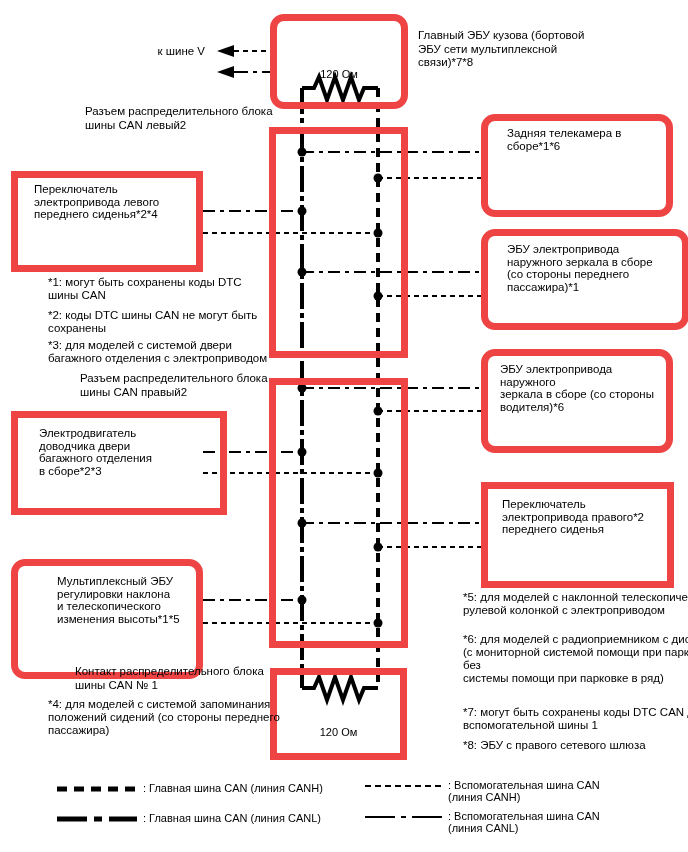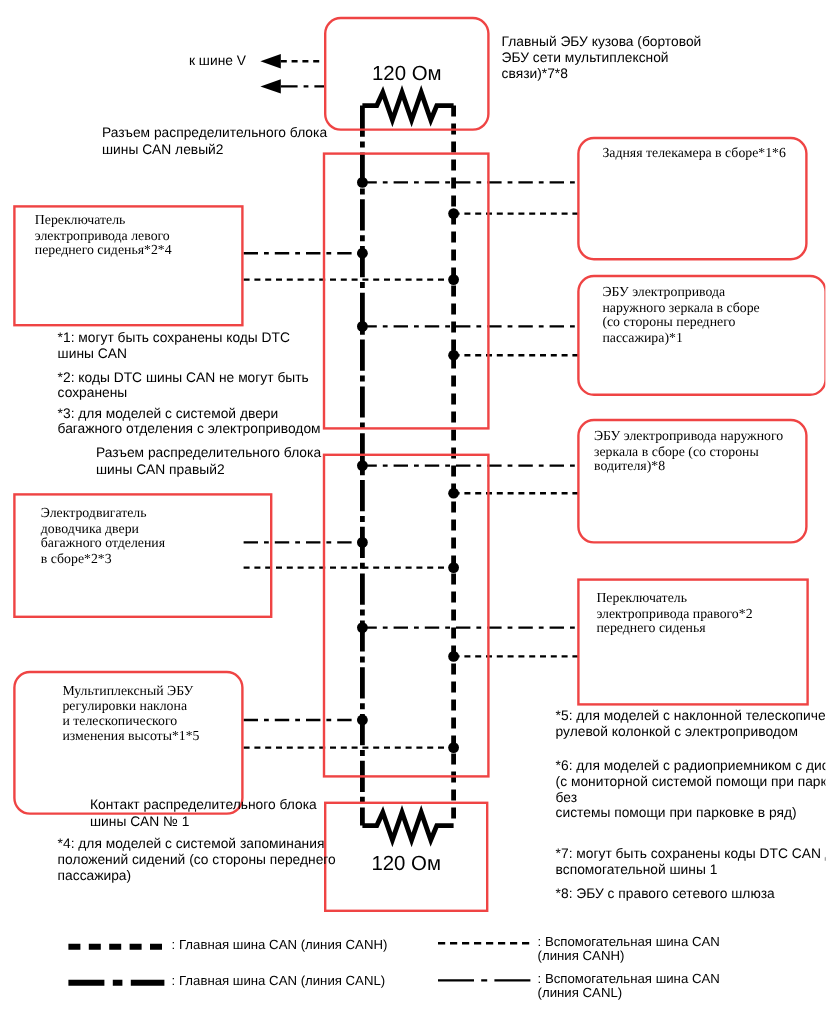--- a/index.html
+++ b/index.html
@@ -4,24 +4,24 @@
 <style>
   html,body{margin:0;padding:0;background:#fff;}
   .canvas{
     position:relative;width:688px;height:852px;background:#ffffff;
     font-family:"Liberation Sans",sans-serif;color:#000;overflow:hidden;
   }
   .wires{position:absolute;left:0;top:0;z-index:1;pointer-events:none;}
   .txt{position:absolute;z-index:3;white-space:pre-line;font-size:11.5px;line-height:13.5px;}
   .lh13{line-height:13px;margin-left:40px;}
   .legendtxt{font-size:11px;line-height:11.5px;}
-  .box{position:absolute;z-index:2;border:2px solid #ef4444;box-sizing:border-box;background:transparent;font-family:Liberation Serif, serif;}
+  .box{position:absolute;z-index:2;border:7px solid #ef4444;box-sizing:border-box;background:transparent;}
   .rounded{border-radius:14px;}
   .box .lbl{display:block;white-space:pre-line;font-size:11.5px;line-height:12.5px;}
-  .resval{position:absolute;z-index:3;text-align:center;font-size:17px;}
+  .resval{position:absolute;z-index:3;text-align:center;font-size:11px;margin-top:16px;}
 </style>
 </head>
 <body>
 
 <div class="canvas">
 
   <svg class="wires" width="688" height="852" viewBox="0 0 688 852">
 
     <path d="M302,88 V688" stroke="#000" stroke-width="4" fill="none" stroke-dasharray="26 4 5 4"></path>
     <path d="M378,88 V688" stroke="#000" stroke-width="4" fill="none" stroke-dasharray="9 6"></path>
@@ -116,21 +116,21 @@
   </div>
   <div class="box rounded" style="left:481px;top:229px;width:208px;height:101px;padding:7px 4px 0 19px;">
     <span class="lbl">ЭБУ электропривода
 наружного зеркала в сборе
 (со стороны переднего
 пассажира)*1</span>
   </div>
   <div class="box rounded" style="left:481px;top:349px;width:192px;height:104px;padding:7px 4px 0 12px;">
     <span class="lbl">ЭБУ электропривода наружного
 зеркала в сборе (со стороны
-водителя)*8</span>
+водителя)*6</span>
   </div>
   <div class="box" style="left:481px;top:482px;width:193px;height:106px;padding:9px 4px 0 14px;">
     <span class="lbl">Переключатель
 электропривода правого*2
 переднего сиденья</span>
   </div>
 
   <div class="txt lh13" style="left:8px;top:276px;width:230px;">*1: могут быть сохранены коды DTC
 шины CAN</div>
   <div class="txt lh13" style="left:8px;top:309px;width:230px;">*2: коды DTC шины CAN не могут быть

